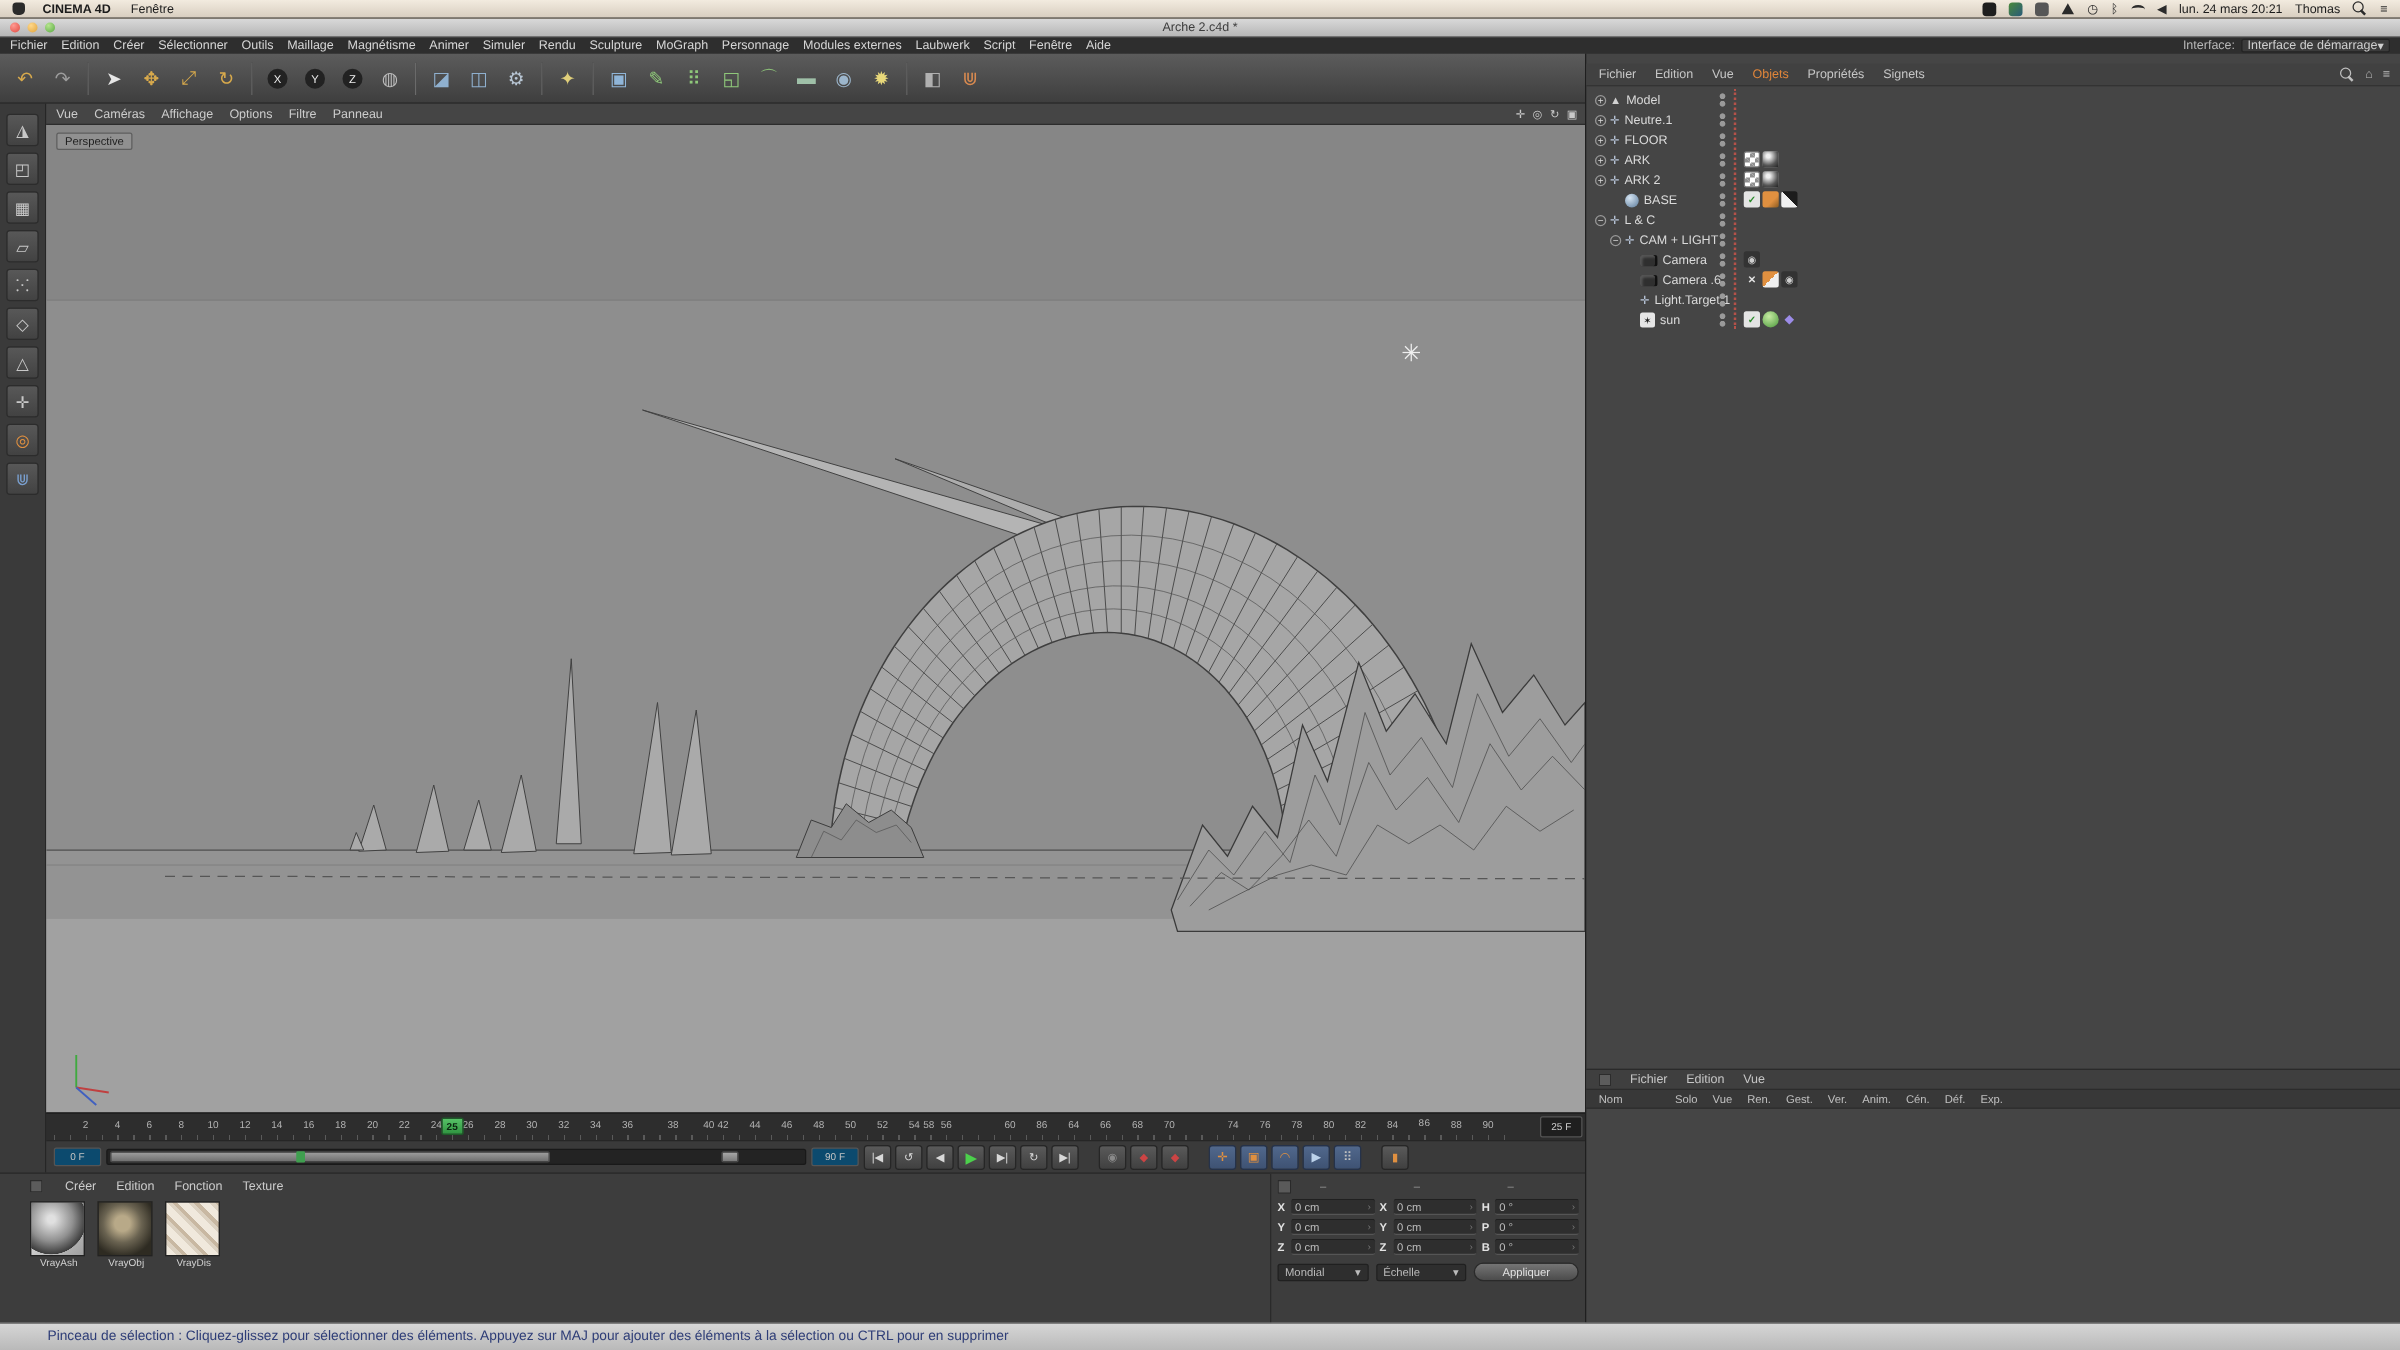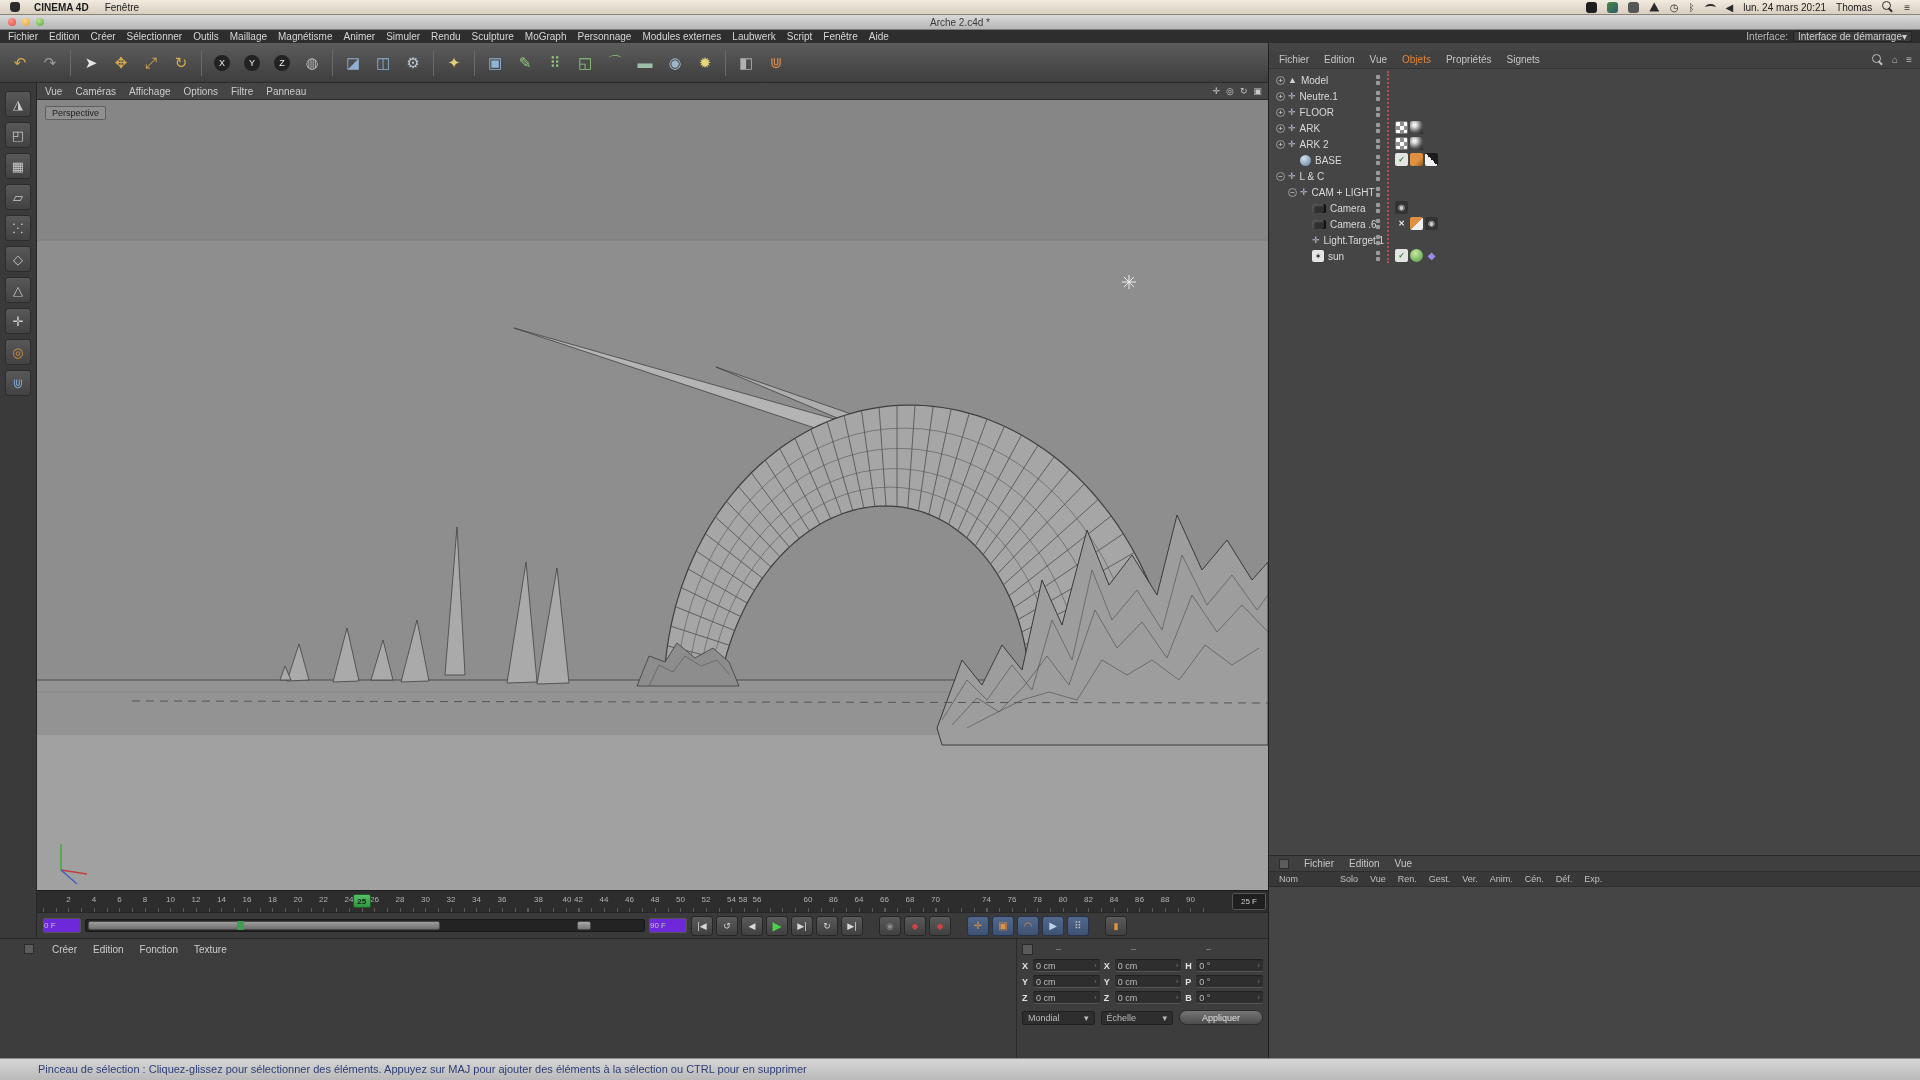--- a/index.html
+++ b/index.html
@@ -76,22 +76,22 @@
   .rtick { position:absolute; top:4px; width:18px; text-align:center; font-size:8px; color:#b2b2b2; }
   #fmarker { position:absolute; top:3px; width:18px; height:14px; background:linear-gradient(#57c167,#2f9440);
     border:1px solid #1d5c28; border-radius:2px; color:#0c2410; font-size:8px; font-weight:bold;
     text-align:center; line-height:13px; }
   #curframe { position:absolute; right:2px; top:2px; width:34px; height:17px; background:#1f1f1f;
     border:1px solid #555; color:#cfcfcf; font-size:8px; text-align:center; line-height:16px; border-radius:2px; }
 
   
   #transport { position:absolute; left:37px; top:912px; width:1231px; height:26px; background:#3a3a3a;
     border-top:1px solid #262626; display:flex; align-items:center; gap:4px; padding:0 6px; }
-  .fbox { width:38px; height:15px; background:#6d28d9; border:1px solid #555; border-radius:2px;
-    color:#c4c4c4; font-size:8px; text-align:left; line-height:14px; }
+  .fbox { width:38px; height:15px; background:#0c4a6e; border:1px solid #555; border-radius:2px;
+    color:#c4c4c4; font-size:8px; text-align:center; line-height:14px; }
   #pslider { flex:1; max-width:560px; height:13px; background:#232323; border:1px solid #191919;
     border-radius:2px; position:relative; }
   #pshandle { position:absolute; left:2px; top:1px; bottom:1px; width:63%;
     background:linear-gradient(#9d9d9d,#6f6f6f); border-radius:2px; border:1px solid #4a4a4a; }
   #psnub { position:absolute; left:88%; top:1px; bottom:1px; width:14px;
     background:linear-gradient(#a8a8a8,#7a7a7a); border:1px solid #4a4a4a; border-radius:2px; }
   #psgreen { position:absolute; left:27%; top:1px; bottom:1px; width:7px; background:#3f9f4f; border-radius:1px; }
   .trbtn { width:22px; height:20px; background:linear-gradient(#5a5a5a,#404040); border:1px solid #262626;
     border-radius:3px; color:#d8d8d8; font-size:9px; display:flex; align-items:center; justify-content:center; }
   .trbtn.play { color:#4cd04c; font-size:12px; }
@@ -543,20 +543,34 @@
 
 <div id="bottomzone">
   <div id="matpanel">
     <div id="mat-tabs">
         <span class="mat-sq"></span>
         <span>Créer</span>
         <span>Edition</span>
         <span>Fonction</span>
         <span>Texture</span>
       </div>
+    <div id="mat-items">
+        <div class="mat">
+          <div class="swatch sw-sphere"></div>
+          <div class="lbl">VrayAsh</div>
+        </div>
+        <div class="mat">
+          <div class="swatch sw-rock"></div>
+          <div class="lbl">VrayObj</div>
+        </div>
+        <div class="mat">
+          <div class="swatch sw-stripes"></div>
+          <div class="lbl">VrayDis</div>
+        </div>
+      </div>
   </div>
   <div id="coordpanel">
     <div id="coordhead">
       <span class="coord-ic"></span>
     <span class="chdr">–</span>
         <span class="chdr">–</span>
         <span class="chdr">–</span>
       </div>
     <div id="coordrows">
         <div class="crow">

